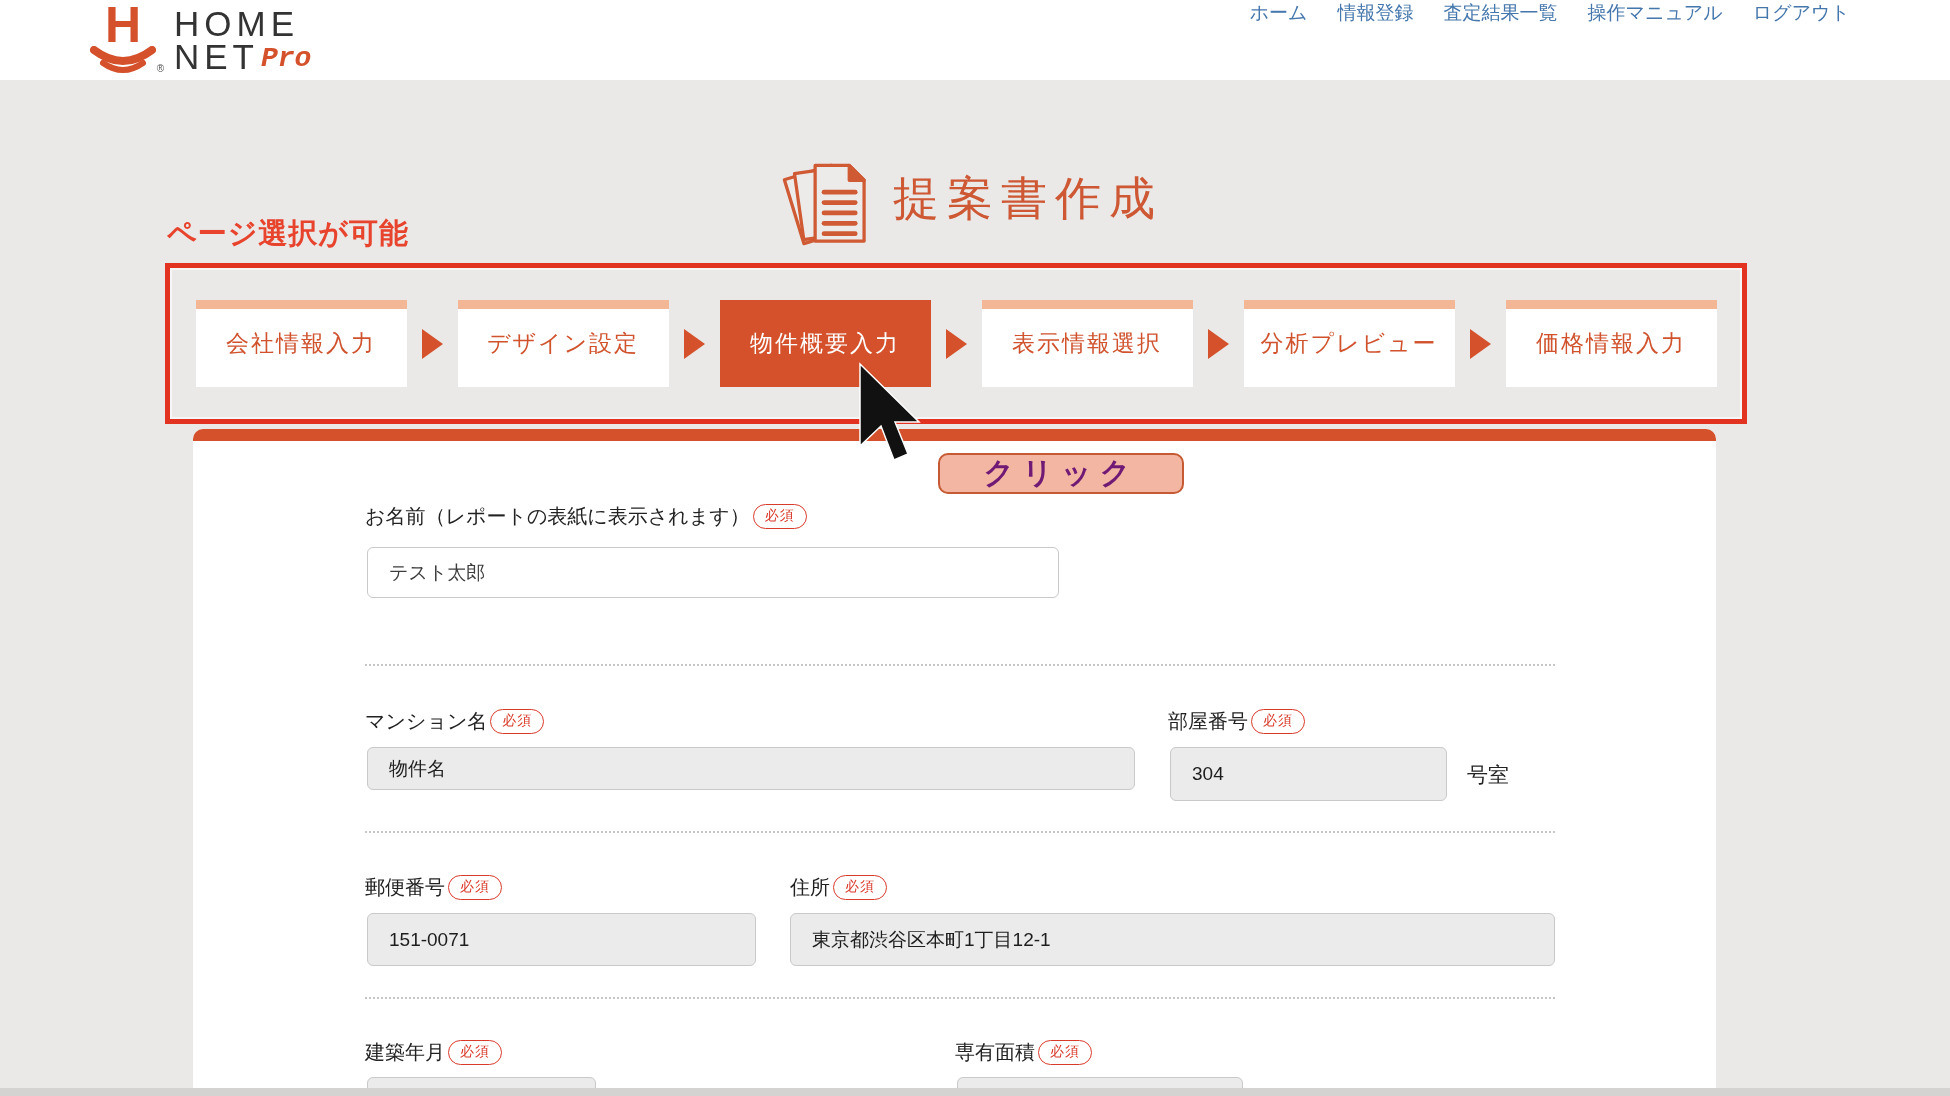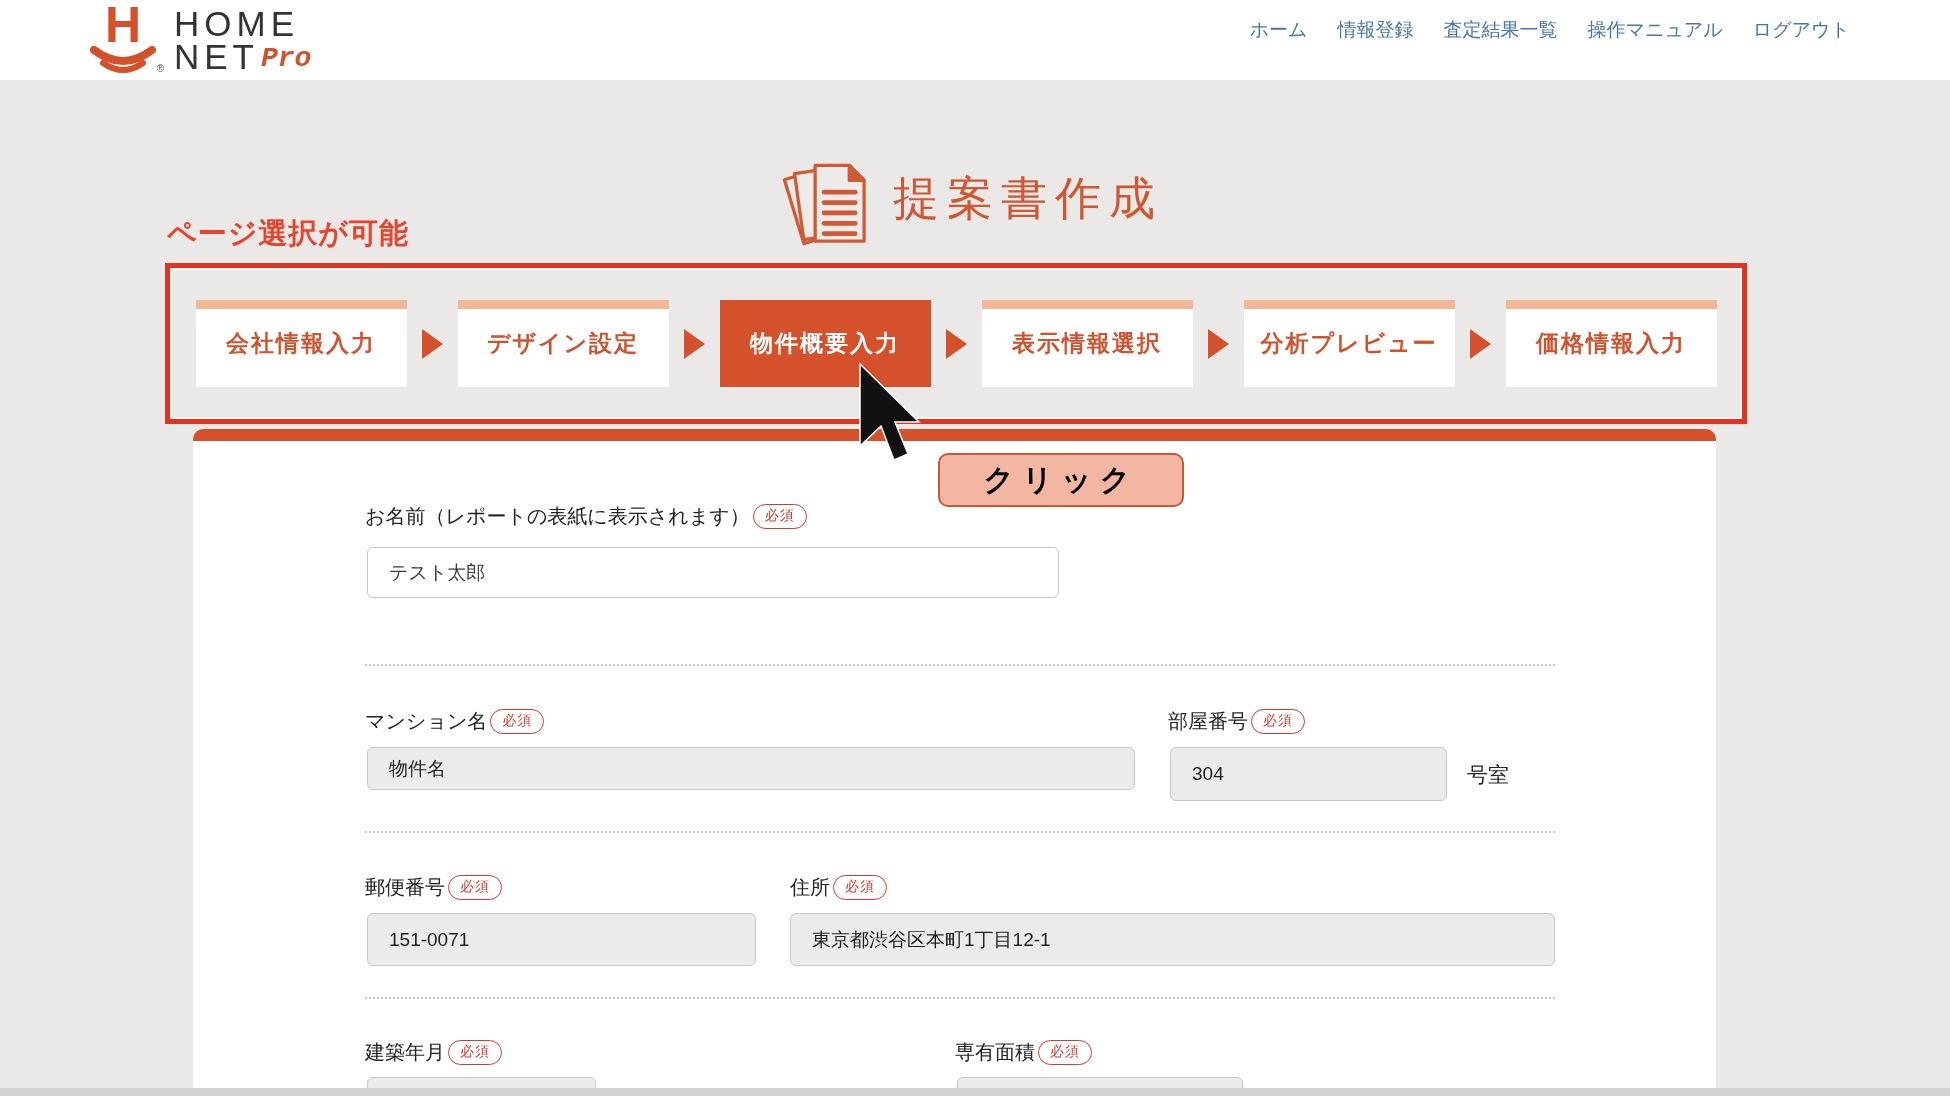--- a/index.html
+++ b/index.html
@@ -11,56 +11,56 @@
   .header { position:absolute; left:0; top:0; width:1950px; height:80px; background:#ffffff; z-index:10; }
   .logo { position:absolute; left:88px; top:4px; display:flex; align-items:flex-start; cursor:pointer; }
   .logo-mark { position:relative; width:70px; height:70px; }
   .logo-h { position:absolute; left:50%; top:-4px; transform:translateX(-50%); font-size:50px; font-weight:900; color:#d4512b; line-height:1; }
   .logo-arcs { position:absolute; left:2px; top:42px; }
   .logo-reg { position:absolute; right:-6px; bottom:0px; font-size:10px; color:#555; }
   .logo-text { margin-left:16px; margin-top:4px; color:#333; }
   .logo-line1 { font-size:35px; letter-spacing:5px; line-height:0.92; font-weight:400; }
   .logo-line2 { font-size:35px; letter-spacing:5px; line-height:0.98; font-weight:400; display:flex; align-items:flex-end; }
   .logo-pro { font-style:italic; font-weight:800; color:#d4512b; font-size:28px; letter-spacing:0; margin-left:2px; line-height:1.1;font-family:Liberation Mono, monospace; }
-  .nav { position:absolute; right:100px; top:0; height:60px; display:flex; align-items:center; gap:30px; }
+  .nav { position:absolute; right:100px; top:0; height:60px; display:flex; gap:30px; }
   .nav a { color:#4577ad; font-size:19px; text-decoration:none; white-space:nowrap; cursor:pointer; }
 
   
   .title-icon { position:absolute; left:775px; top:158px; }
   .page-title { position:absolute; left:893px; top:168px; font-size:46px; font-weight:500; color:#ce5833; letter-spacing:8px; }
 
   
   .note { position:absolute; left:167px; top:214px; font-size:29px; font-weight:700; color:#e8432c; letter-spacing:1px; }
 
   
   .wizard-outline { position:absolute; left:165px; top:263px; width:1582px; height:161px;
     border:5px solid #e1331f; box-shadow:inset 0 0 0 2px rgba(255,255,255,.6);
     display:flex; align-items:center; justify-content:center; }
   .steps { display:flex; align-items:center; }
   .step { position:relative; width:211px; height:87px; background:#ffffff;
     display:flex; align-items:center; justify-content:center; cursor:pointer; }
   .step::before { content:''; position:absolute; top:0; left:0; right:0; height:9px; background:#f3b795; }
-  .step span { color:#d0532e; font-weight:700; font-size:23px; letter-spacing:2px; white-space:nowrap; }
+  .step span { color:#d0532e; font-weight:400; font-size:23px; letter-spacing:2px; white-space:nowrap; }
   .step.active { background:#d4512b; }
   .step.active::before { display:none; }
   .step.active span { color:#ffffff; }
   .step-arrow { width:0; height:0; border-left:21px solid #d4512b;
     border-top:15px solid transparent; border-bottom:15px solid transparent; margin:0 15px; }
 
   
   .card { position:absolute; left:193px; top:429px; width:1523px; height:680px;
     background:#ffffff; border-radius:10px 10px 0 0; }
   .card-topbar { height:12px; background:#d4512b; border-radius:10px 10px 0 0; }
 
   
   .cursor { position:absolute; left:856px; top:362px; z-index:30; }
-  .click-badge { position:absolute; left:938px; top:453px; width:246px; height:54px; z-index:25;
+  .click-badge { position:absolute; left:938px; top:453px; width:246px; height:41px; z-index:25;
     background:#f3b6a2; border:2px solid #c65a34; border-radius:10px;
     display:flex; align-items:center; justify-content:center;
-    font-size:30px; font-weight:800; letter-spacing:8px; color:#000000; }
+    font-size:30px; font-weight:800; letter-spacing:8px; color:#701a75; }
 
   
   .field-label { position:absolute; display:flex; align-items:center; gap:3px;
     font-size:20px; color:#222; white-space:nowrap; }
   .badge { font-size:14px; color:#d93b2b; border:1.5px solid #d93b2b; border-radius:999px;
     padding:2px 11px 3px; background:#fff; font-weight:400; letter-spacing:1px; }
   .f-input { position:absolute; border:1px solid #c9c9c9; border-radius:6px;
     font-size:19px; color:#3d3d3d; padding-left:21px; outline:none;
     font-family:"Liberation Sans","DejaVu Sans",sans-serif; background:#ffffff; }
   .f-input.gray { background:#ebebeb; color:#1d1d1d; }

